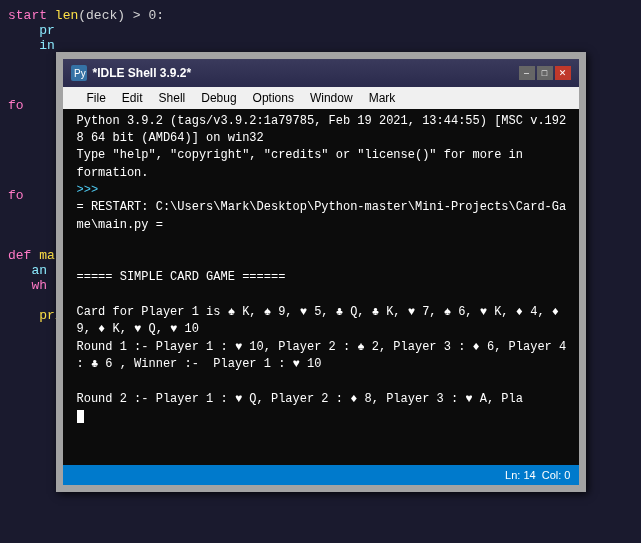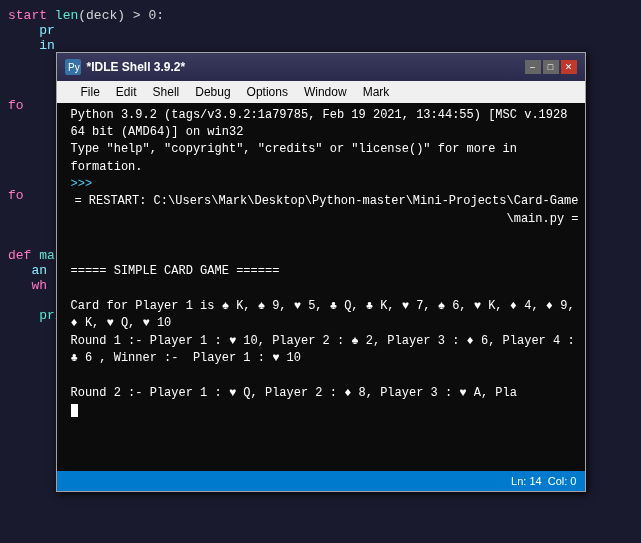--- a/index.html
+++ b/index.html
@@ -21,31 +21,31 @@
       width: 641px;
       height: 543px;
       font-family: 'Courier New', monospace;
       font-size: 13px;
       color: #d4d4d4;
       padding: 8px;
       background: #1a1a2e;
       overflow: hidden;
     }
     .bg-code .kw { color: #ff79c6; }
-    .bg-code .fn { color: #5eead4; }
+    .bg-code .fn { color: #fde047; }
     .bg-code .str { color: #f1fa8c; }
     .bg-code .var { color: #8be9fd; }
 
     
     .window {
       position: relative;
       width: 530px;
       height: 440px;
       background: #0c0c0c;
-      border: 1px solid #a3a3a3;
+      border: 7px solid #a3a3a3;
       display: flex;
       flex-direction: column;
       box-shadow: 2px 2px 8px rgba(0,0,0,0.8);
       z-index: 10;
     }
 
     
     .titlebar {
       background: linear-gradient(to bottom, #3a3a5c, #2a2a4c);
       height: 28px;
@@ -119,21 +119,21 @@
     .shell-content::-webkit-scrollbar {
       width: 12px;
     }
     .shell-content::-webkit-scrollbar-track {
       background: #1a1a1a;
     }
     .shell-content::-webkit-scrollbar-thumb {
       background: #555;
     }
     .col-white { color: #ffffff; }
-    .col-restart { color: #ffffff; text-align: right; }
+    .col-restart { color: #ffffff; }
     .col-prompt { color: #4ec9f0; }
 
     .line { display: block; white-space: pre-wrap; word-break: break-all; margin-left: 8px; }
 
     
     .statusbar {
       background: #007acc;
       height: 20px;
       display: flex;
       align-items: center;

